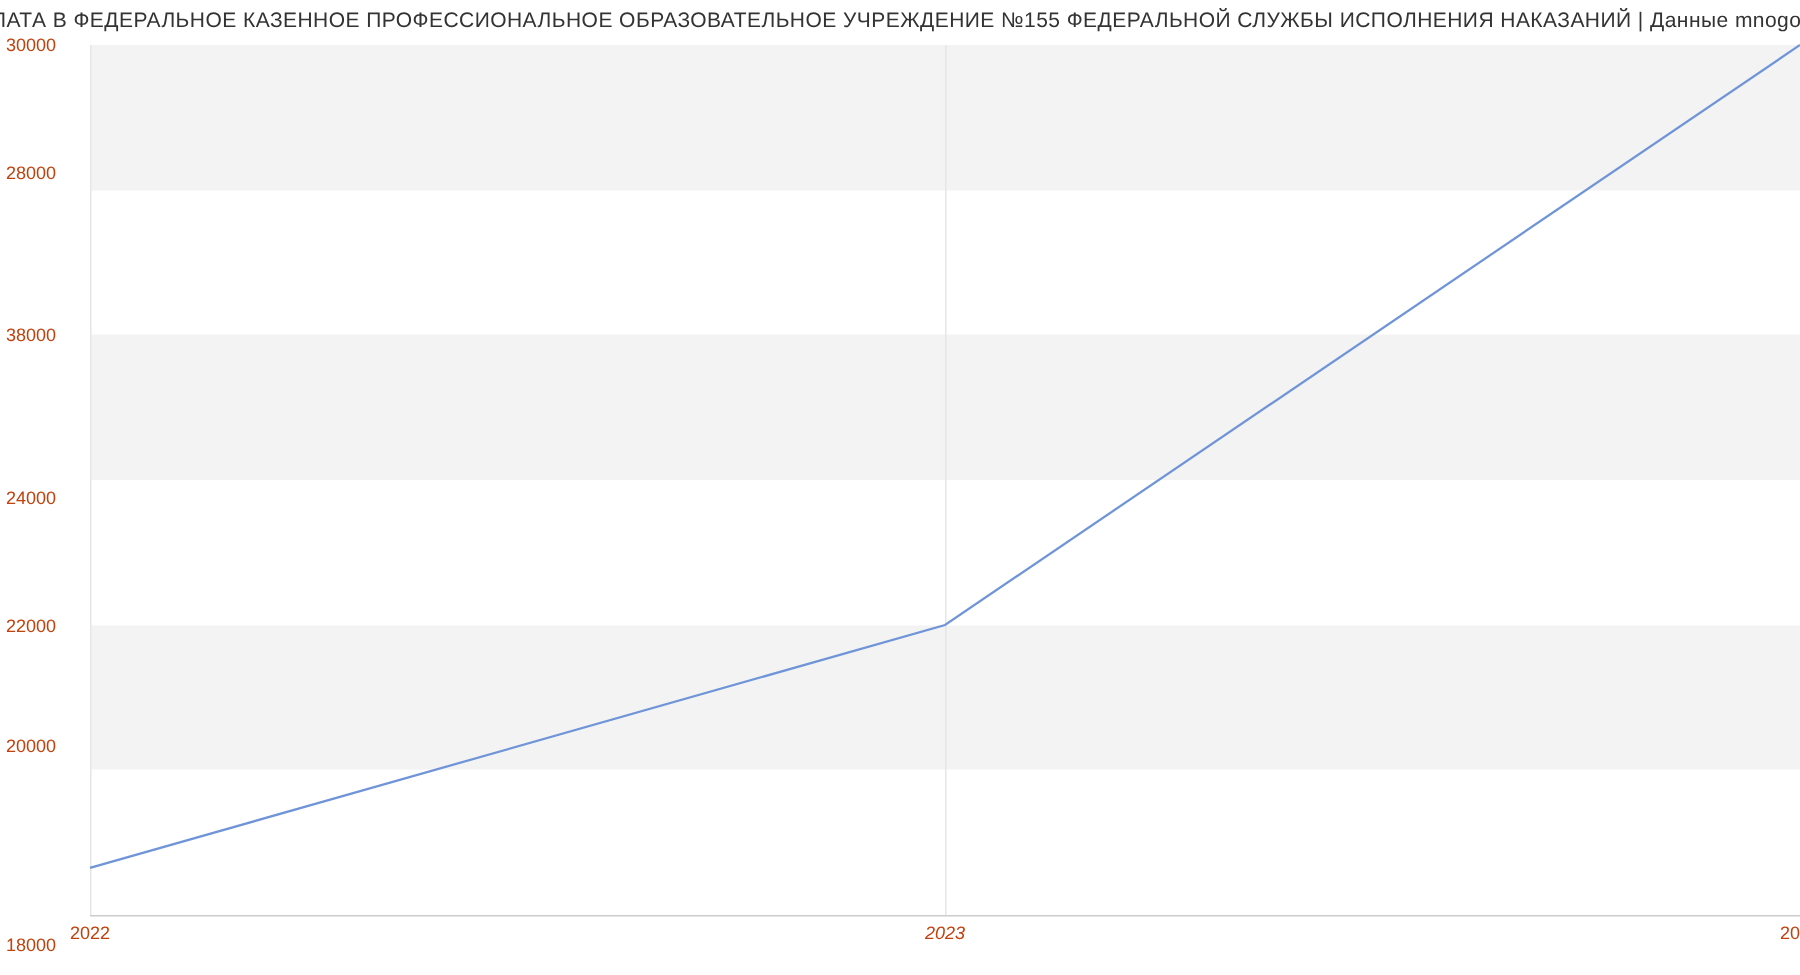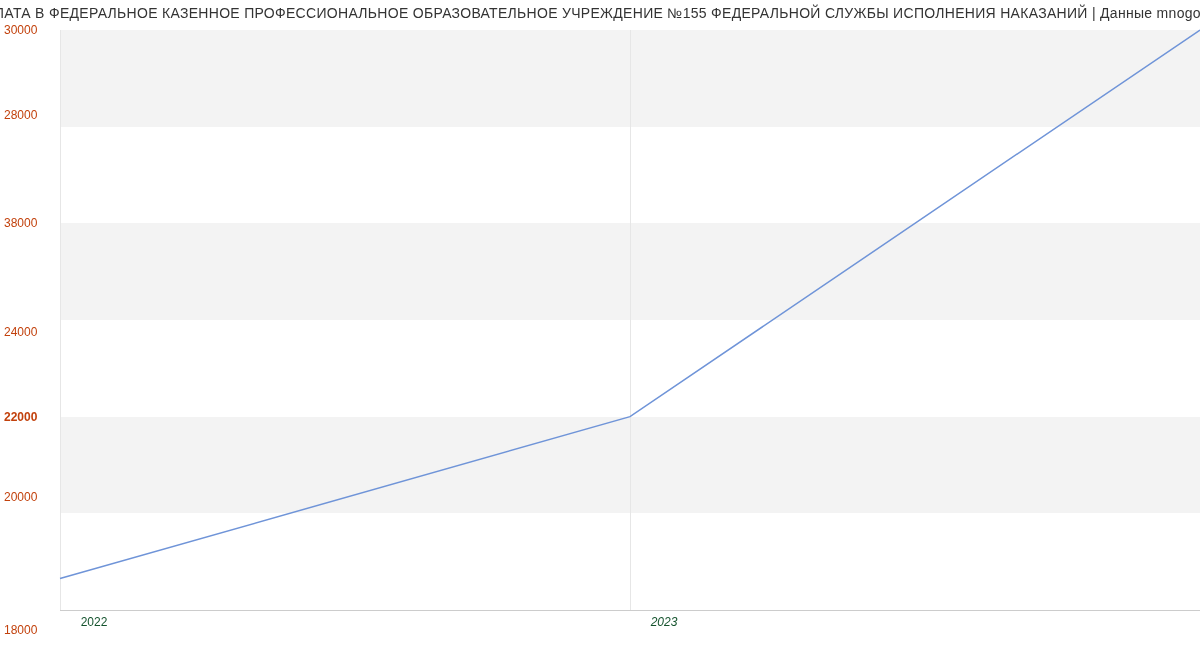--- a/index.html
+++ b/index.html
@@ -61,23 +61,22 @@
     width: 50px;
     text-align: left;
     font-size: 12px;
     color: #c2410c;
     transform: translateY(-50%);
   }
   .x-tick-label {
     position: absolute;
     top: 615px;
     font-size: 12px;
-    color: #14532d;
+    color: #c2410c;
     transform: translateX(-50%);
-    margin-left: 34px;
   }
   svg.line-layer {
     position: absolute;
     left: 0;
     top: 0;
     width: 100%;
     height: 100%;
     overflow: visible;
   }
   .series-line {
@@ -98,21 +97,21 @@
       <div class="band" style="top: 0px; height: 96.6667px;"></div>
       <div class="vgrid" style="left: 0px;"></div>
       <div class="vgrid" style="left: 570px;"></div>
       <svg class="line-layer" id="svg">
         <path d="M0 548.5833333333334 L570 386.6666666666667 L1140 0" class="series-line" style="stroke: rgb(111, 148, 216);"></path>
       </svg>
   </div>
 <div class="axis-line" style="left: 60px; top: 610px; width: 1140px; height: 1px;"></div>
     <div class="y-tick-label" style="top: 630px;">18000</div>
     <div class="y-tick-label" style="top: 497px;">20000</div>
-    <div class="y-tick-label" style="top: 416.667px; font-weight: bold;">22000</div>
+    <div class="y-tick-label" style="top: 416.667px;">22000</div>
     <div class="y-tick-label" style="top: 332px;">24000</div>
     <div class="y-tick-label" style="top: 223.333px;">38000</div>
     <div class="y-tick-label" style="top: 115px;">28000</div>
     <div class="y-tick-label" style="top: 30px;">30000</div>
     <div class="x-tick-label" style="left: 60px;">2022</div>
     <div class="x-tick-label" style="left: 630px; font-style: italic;">2023</div>
     <div class="x-tick-label" style="left: 1200px;">2024</div>
   </div>
 
 </body></html>

